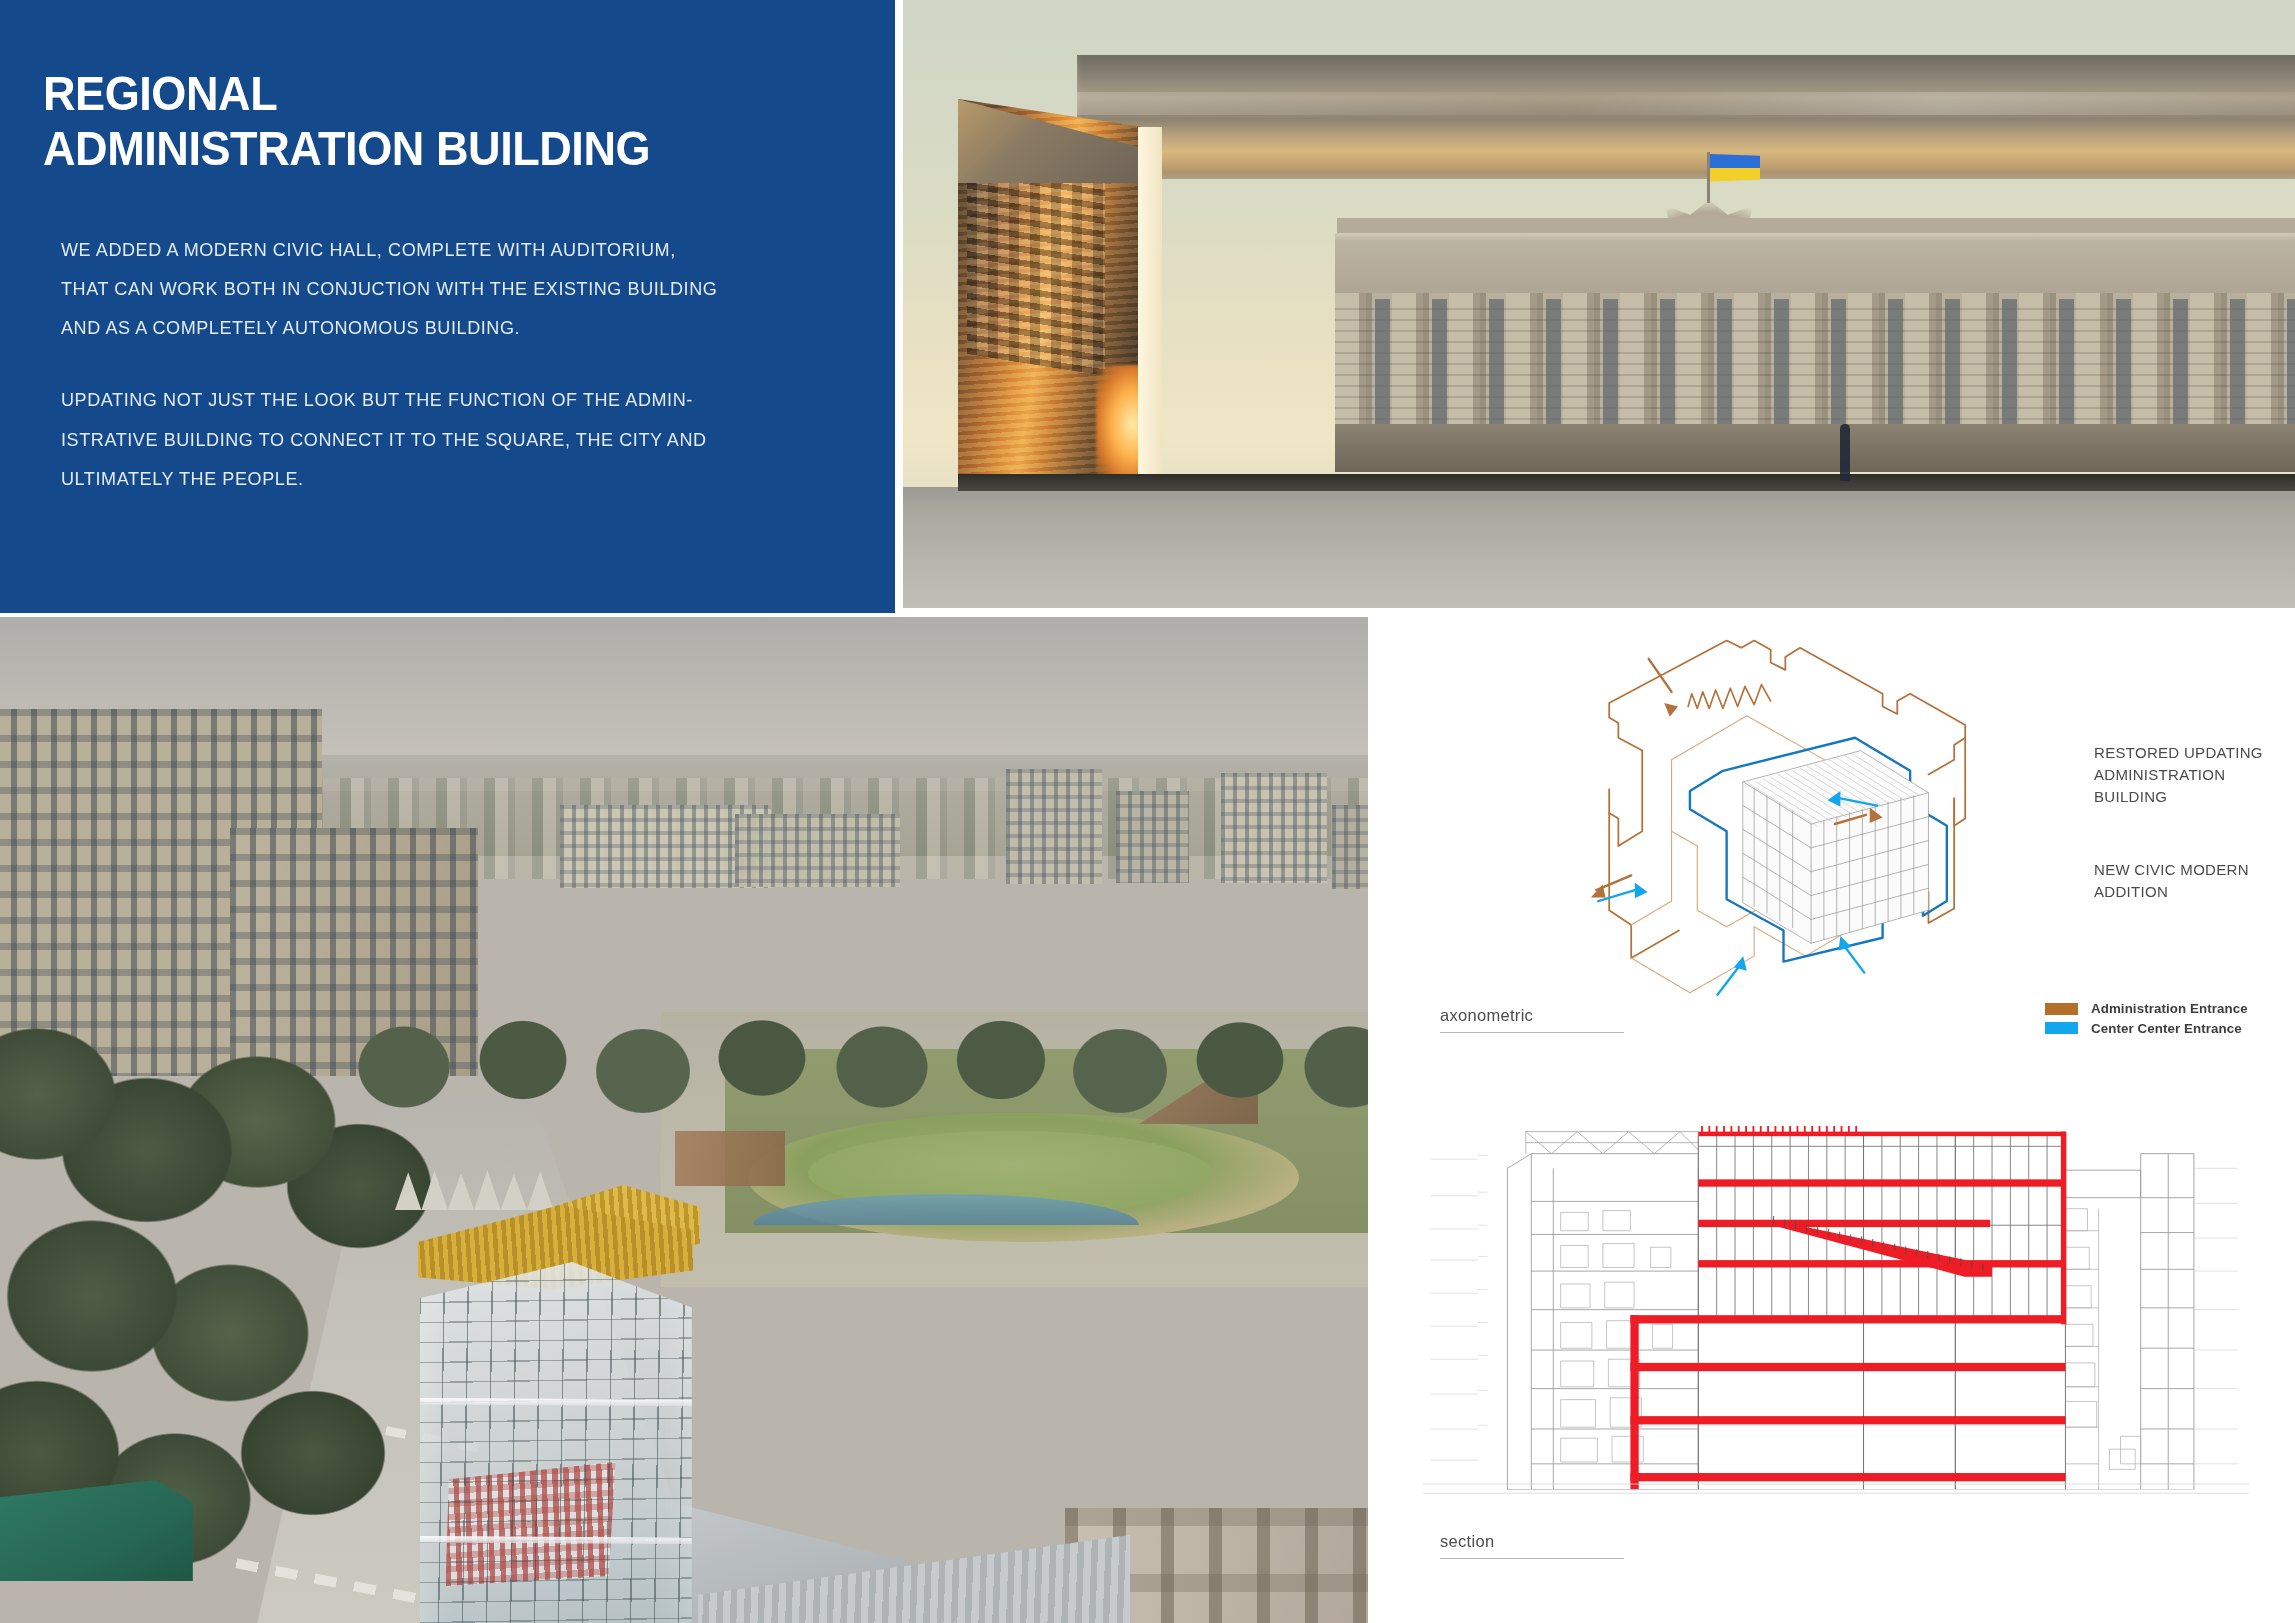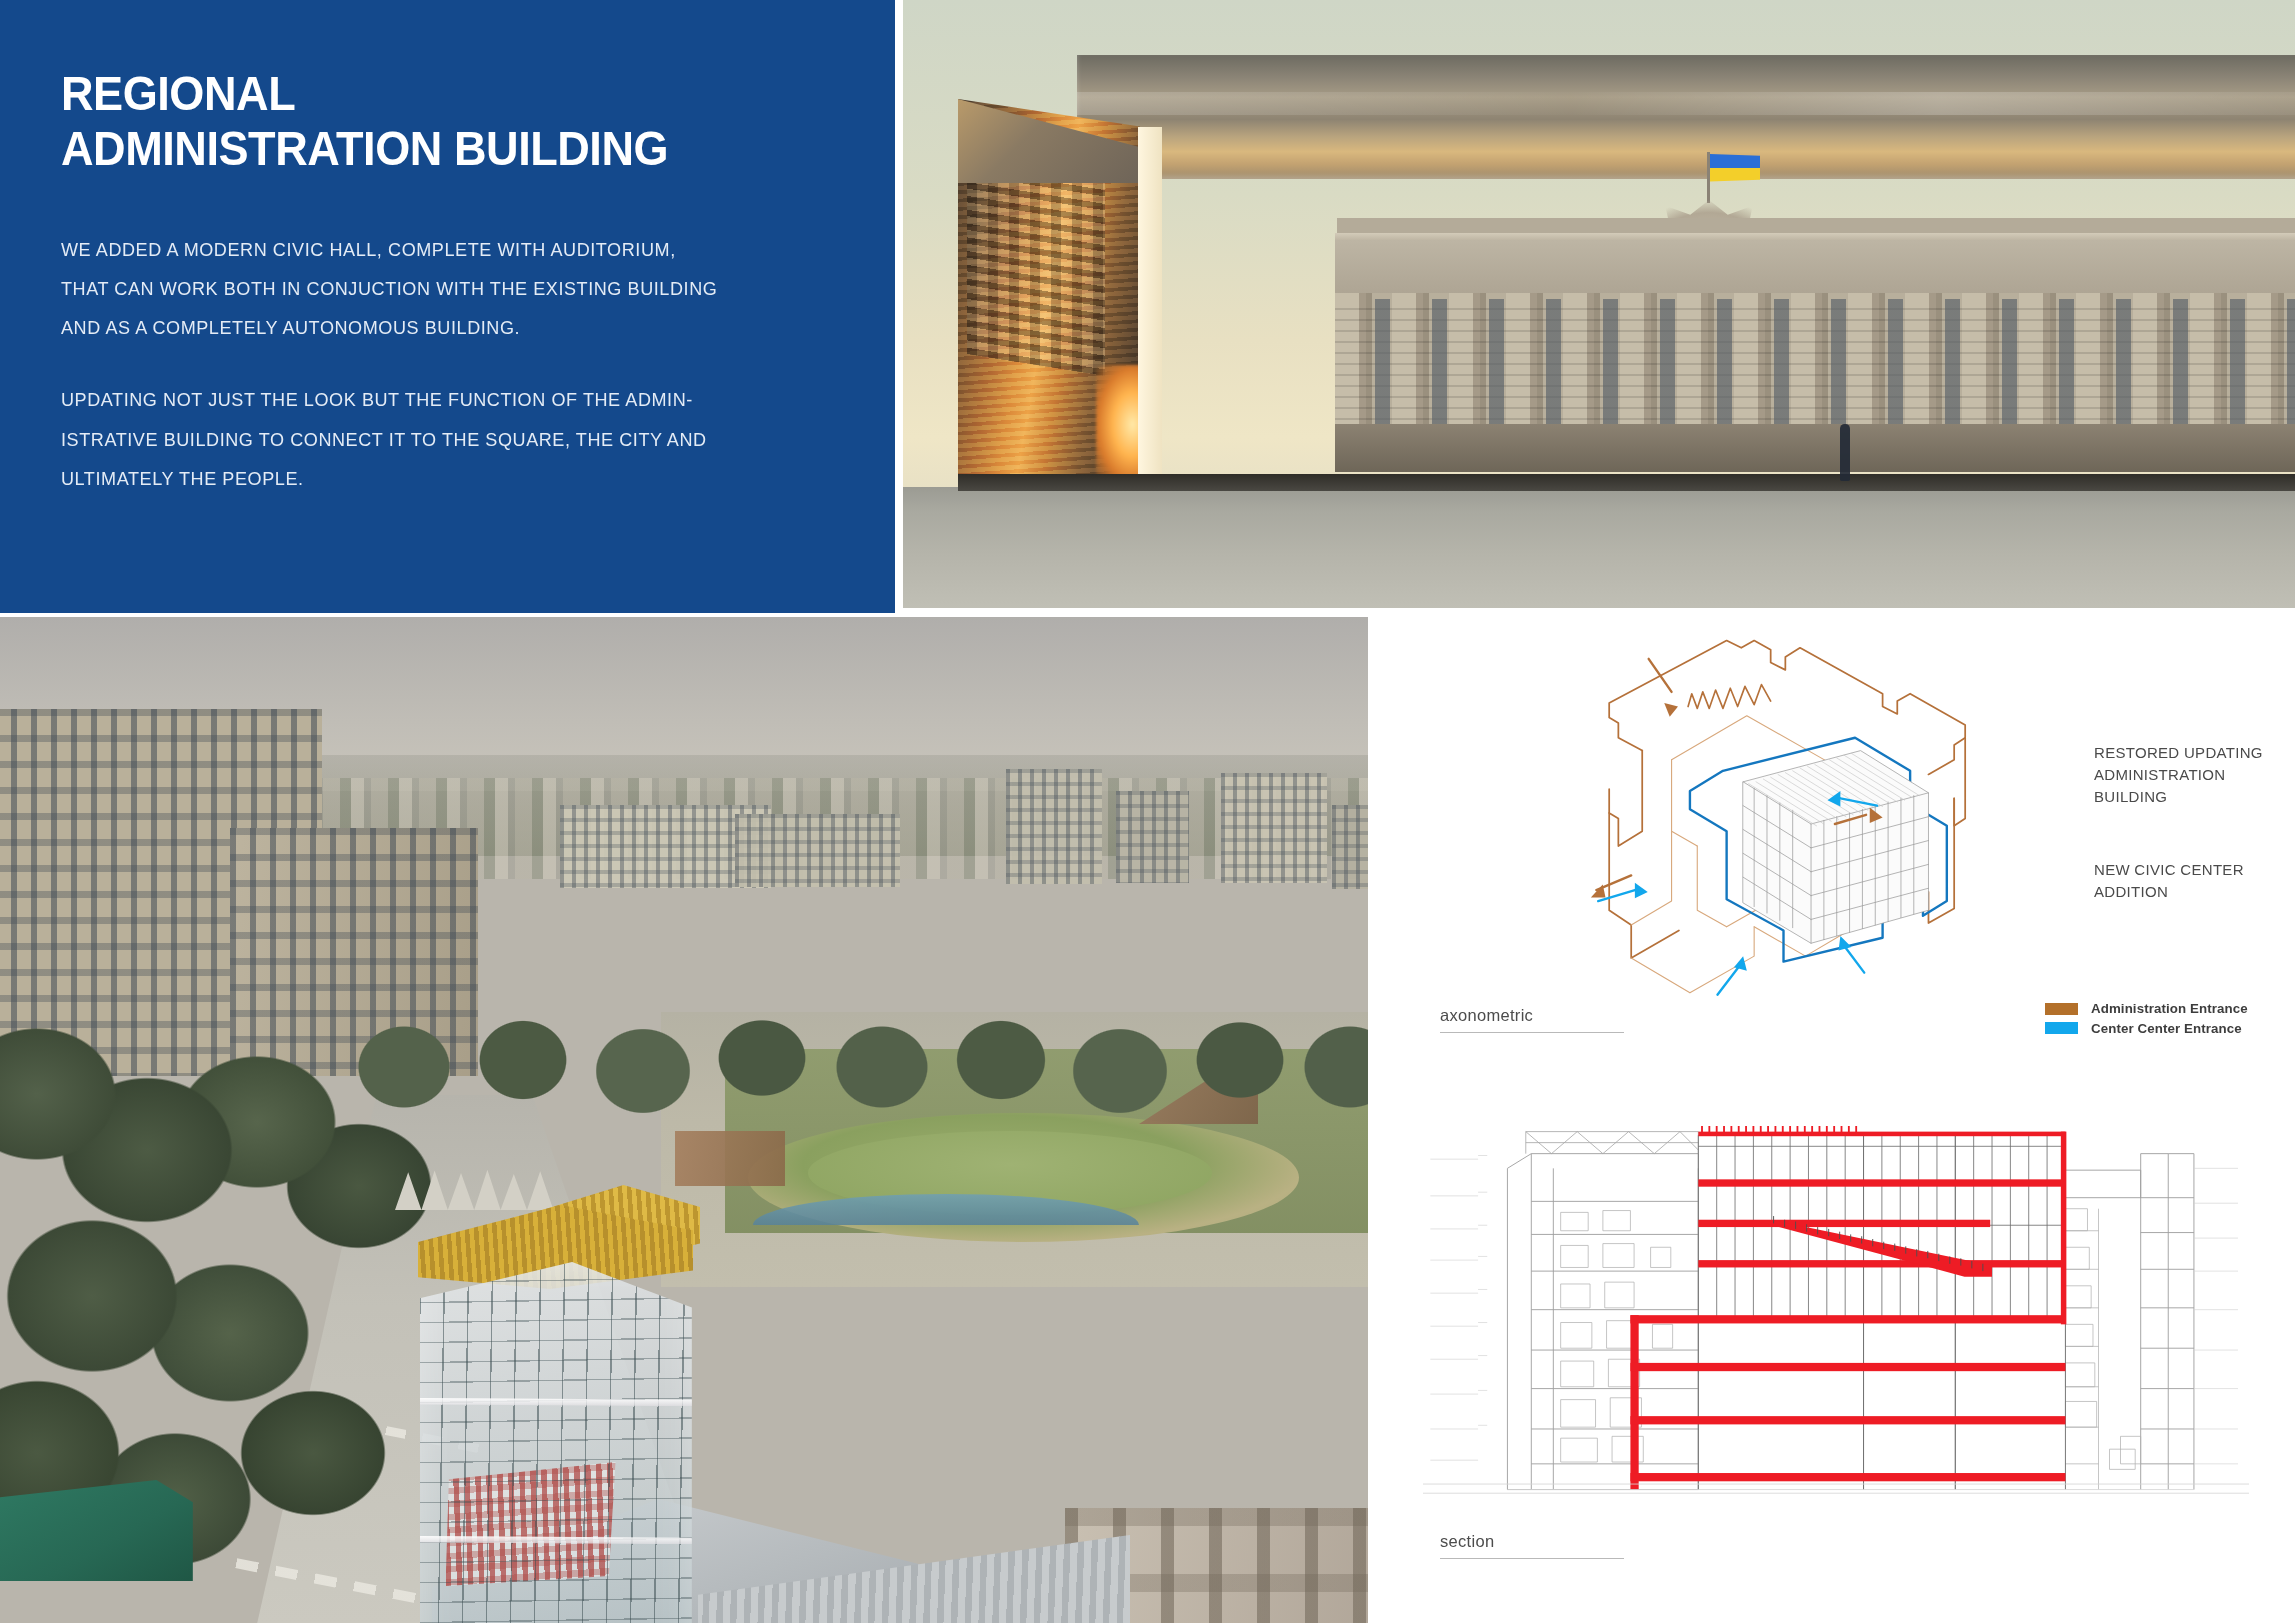--- a/index.html
+++ b/index.html
@@ -3,21 +3,21 @@
 <meta charset="utf-8">
 <style>
   html,body{margin:0;padding:0;background:#fff;}
   body{width:2296px;height:1624px;position:relative;overflow:hidden;
        font-family:"Liberation Sans","DejaVu Sans",sans-serif;}
   .board{position:absolute;inset:0;background:#ffffff;}
 
   
   .blue-panel{position:absolute;left:0;top:0;width:895px;height:613px;
               background:#14498c;overflow:hidden;}
-  .title-block{position:absolute;left:61px;top:66px;width:762px;}
+  .title-block{position:absolute;left:43px;top:66px;width:762px;}
   .title-line{color:#ffffff;font-weight:700;font-size:49px;line-height:1.12;
               letter-spacing:-0.5px;
               font-family:"Liberation Sans","DejaVu Sans",sans-serif;
               transform:scaleX(0.92);transform-origin:left center;
               white-space:nowrap;}
   .body-block{position:absolute;left:61px;top:230px;width:680px;}
   .body-para{color:#e4ecf6;font-size:19px;line-height:2.06;
              letter-spacing:0.6px;margin:0 0 33px 0;
              font-family:"Liberation Sans","DejaVu Sans",sans-serif;
              transform:scaleX(0.95);transform-origin:left top;}
@@ -538,21 +538,21 @@
           <path d="M92 410 L840 410"></path>
         </g>
       </svg>
     </div>
 
   </div>
 
   <div class="anno anno-1">RESTORED UPDATING
 ADMINISTRATION
 BUILDING</div>
-  <div class="anno anno-2">NEW CIVIC CENTER
+  <div class="anno anno-2">NEW CIVIC MODERN
 ADDITION</div>
 
   <div class="caption cap-axo">
     <span>axonometric</span>
     <span class="rule"></span>
   </div>
   <div class="caption cap-sect">
     <span>section</span>
     <span class="rule"></span>
   </div>

